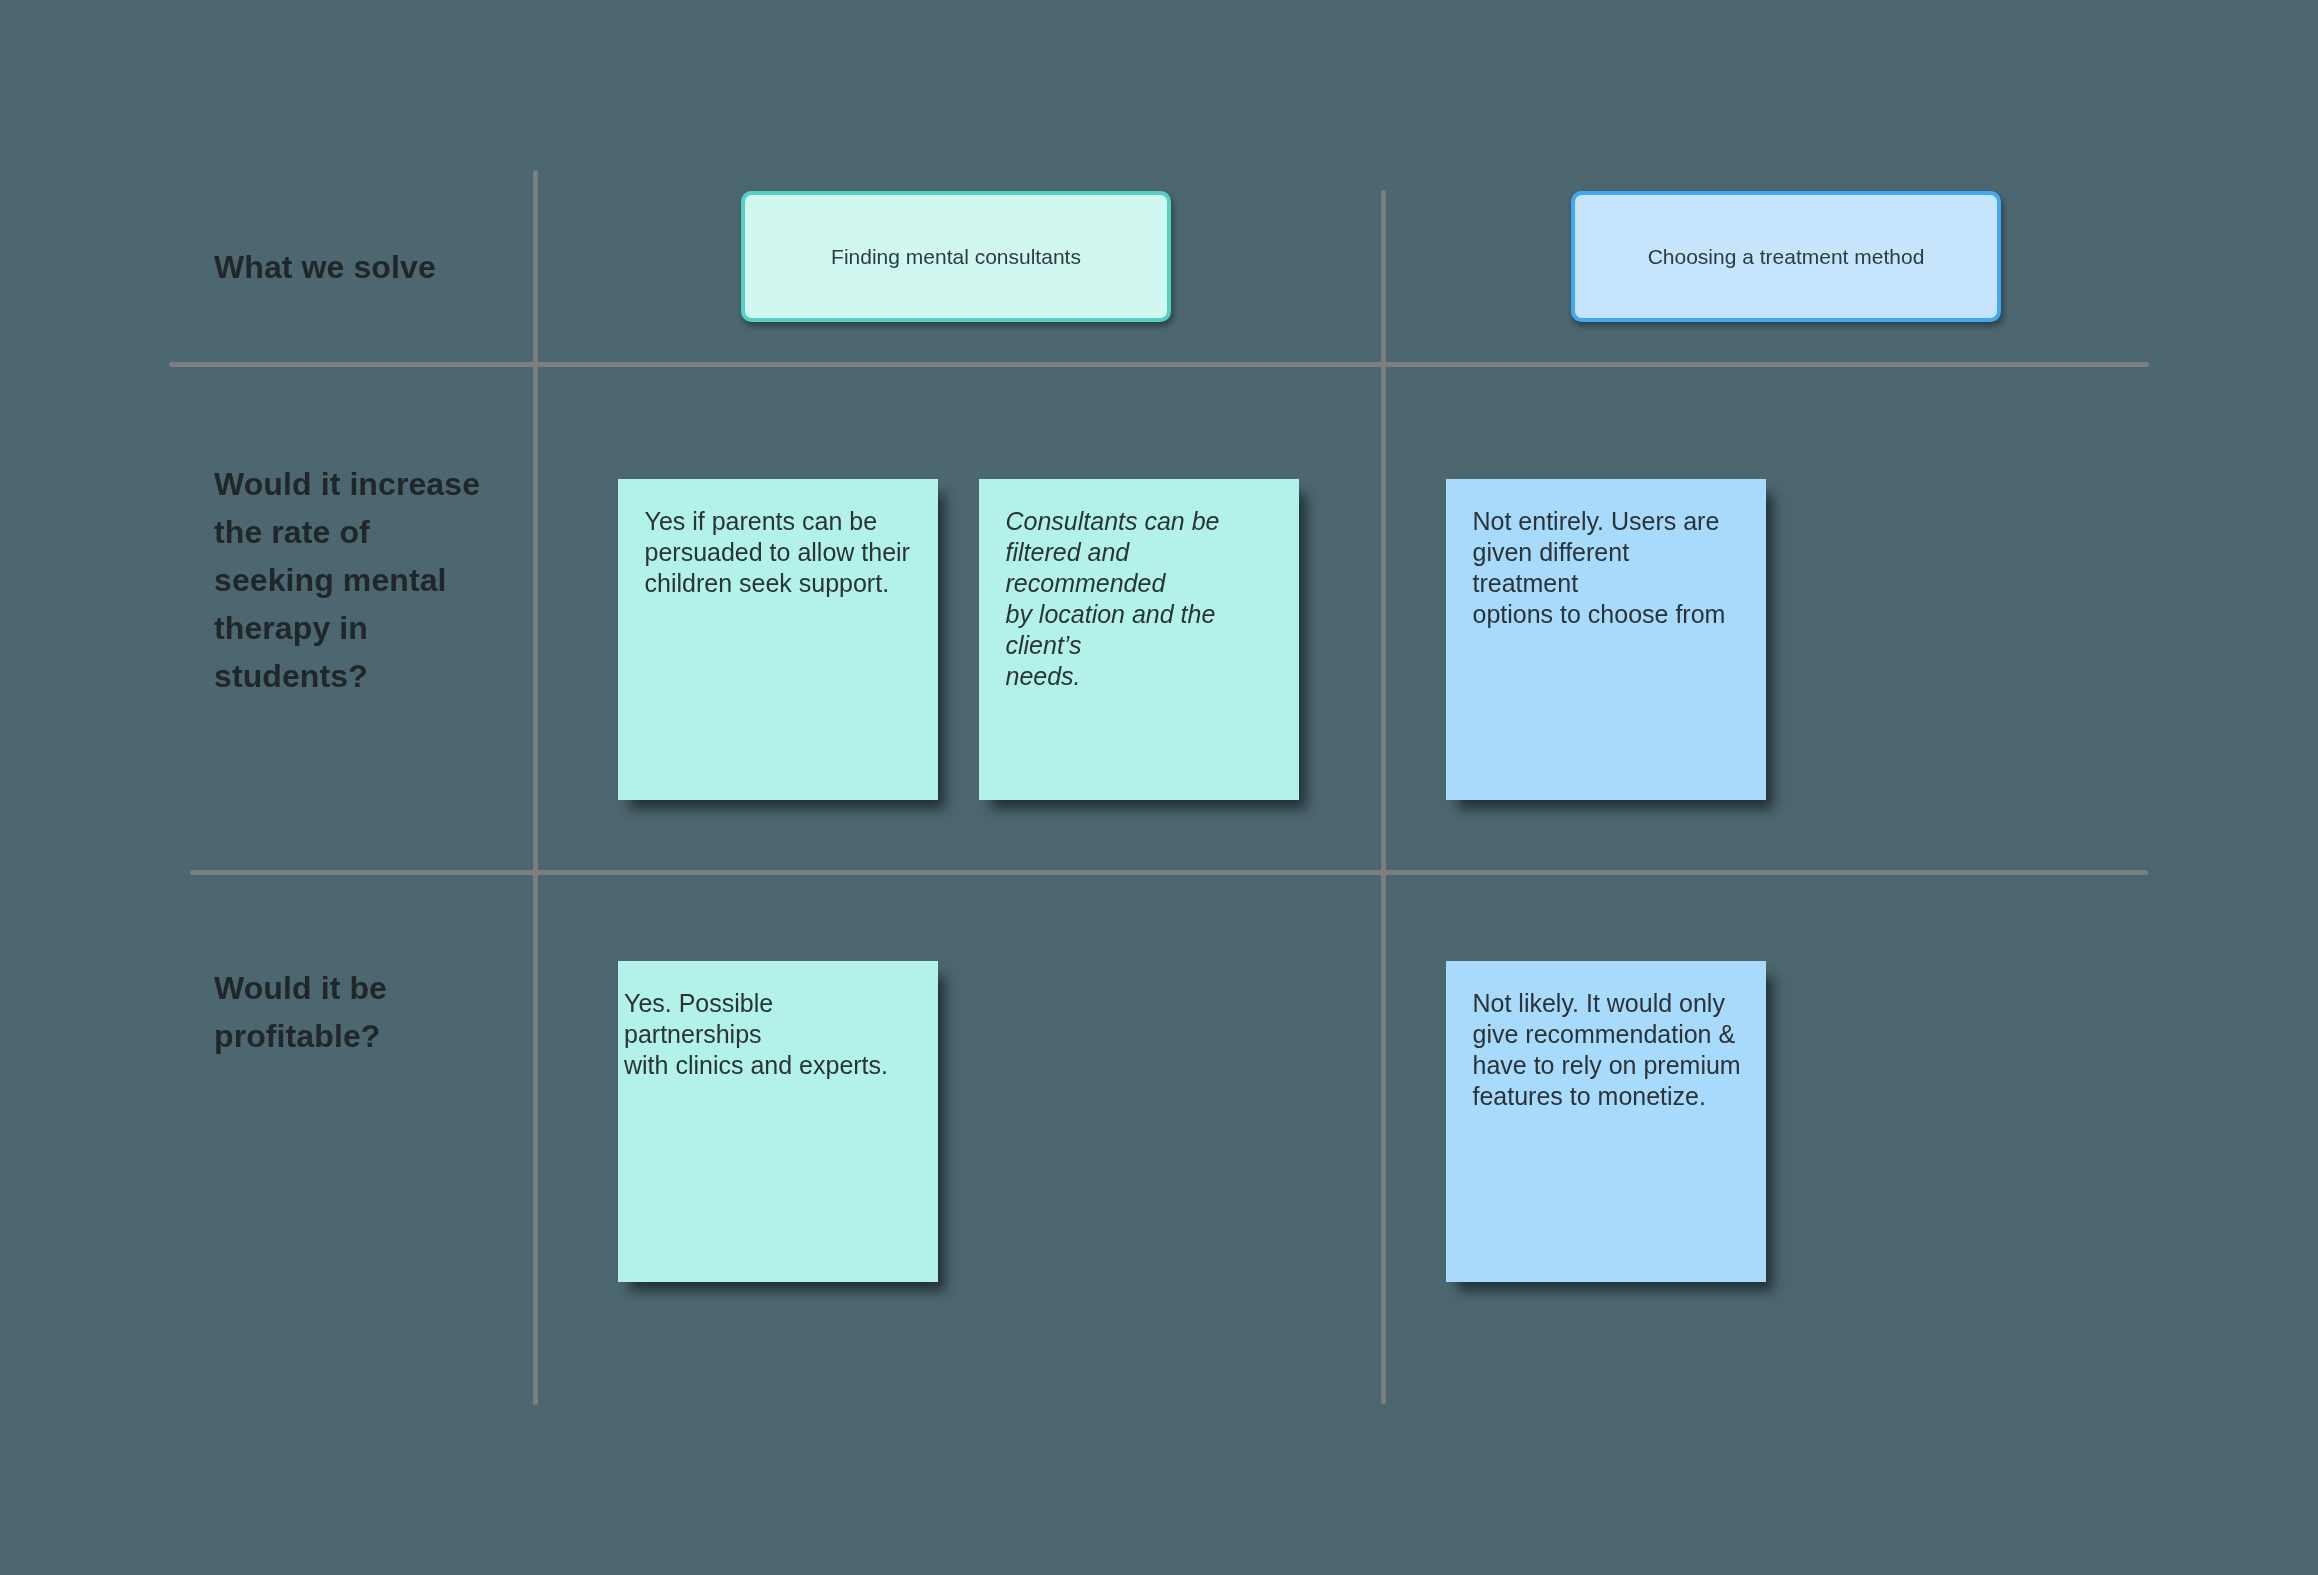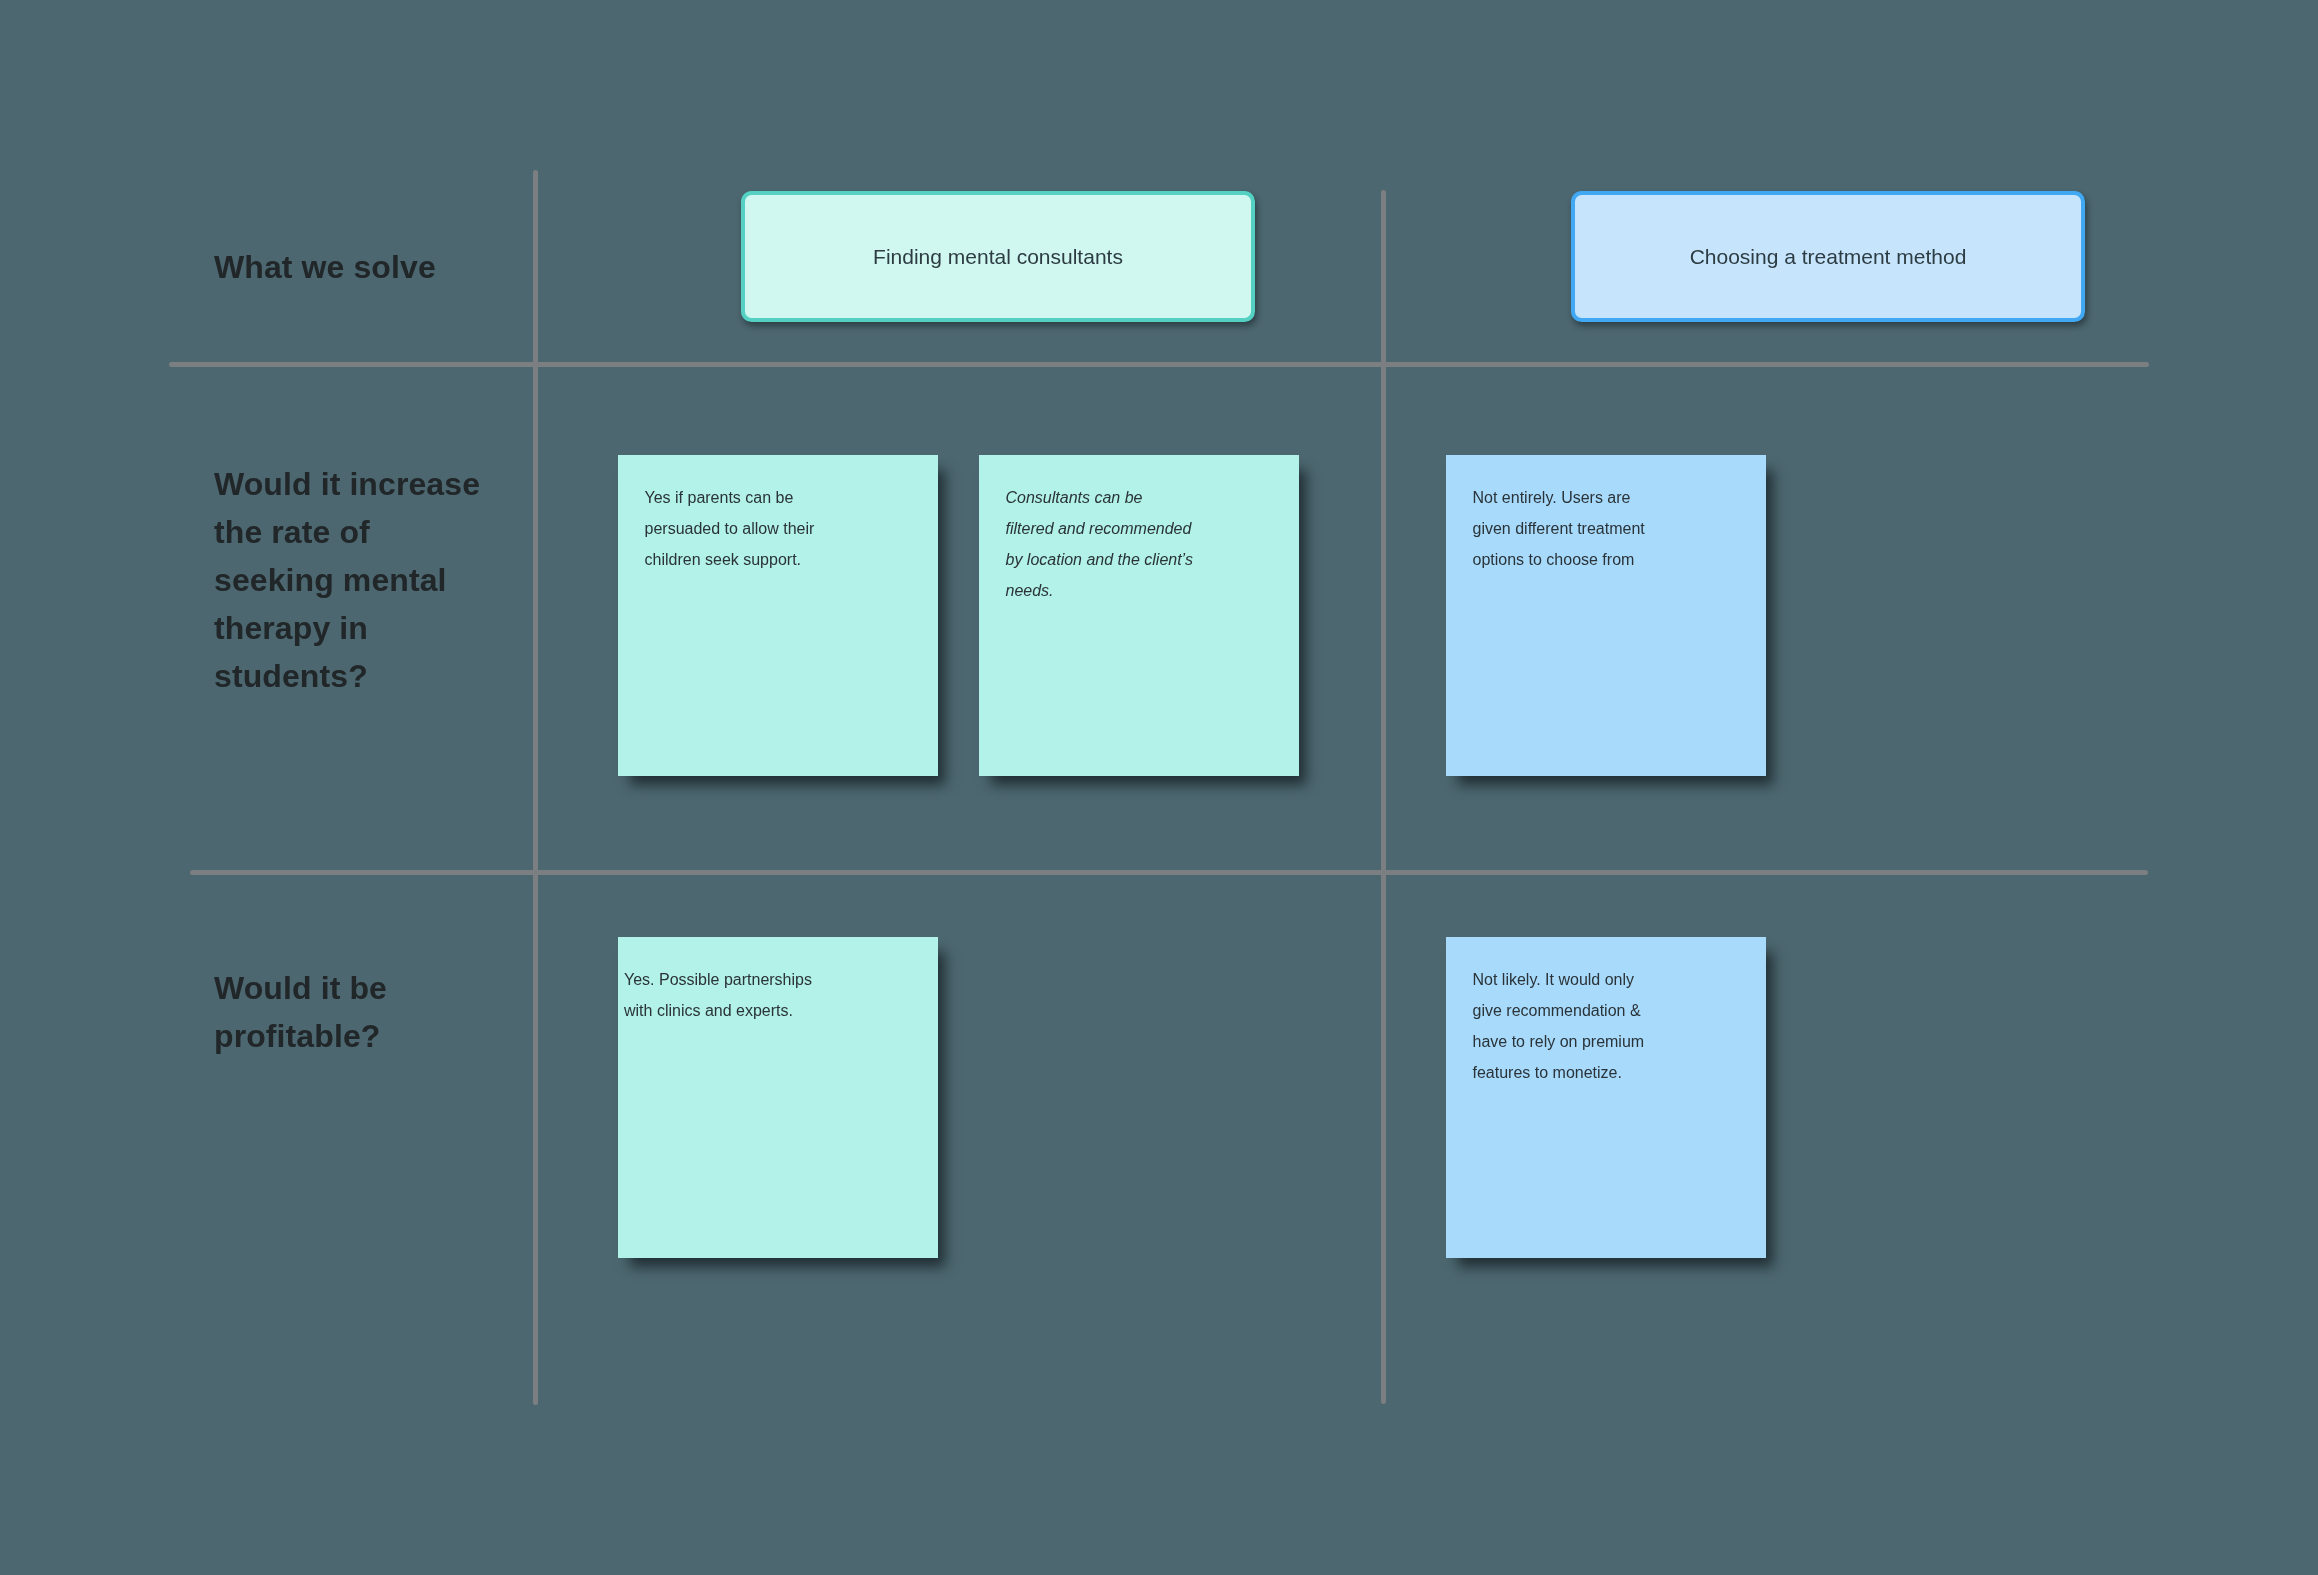--- a/index.html
+++ b/index.html
@@ -40,21 +40,21 @@
     letter-spacing: 0.1px;
   }
   .row-label.r1 { top: 243px; }
   .row-label.r2 { top: 460px; }
   .row-label.r3 { top: 964px; }
 
   
   .col-pill {
     position: absolute;
     top: 191px;
-    width: 514px;
+    width: 430px;
     height: 131px;
     box-sizing: border-box;
     border: 4px solid;
     border-radius: 10.6px;
     display: flex;
     align-items: center;
     justify-content: center;
     font-size: 21px;
     font-weight: 500;
     color: #2d3c42;
@@ -64,25 +64,26 @@
   .col-pill.teal { left: 741px; background: #d0f8f0; border-color: #54d1c2; }
   .col-pill.blue { left: 1571px; background: #c6e5fd; border-color: #41a8f3; justify-content: center; }
 
   
   .note {
     position: absolute;
     width: 320px;
     height: 321px;
     box-sizing: border-box;
     padding: 26.5px 25px 25px 26.5px;
-    font-size: 16px;
+    font-size: 25px;
     line-height: 31px;
     color: #2a3338;
     white-space: pre-line;
     box-shadow: 9.3px 12px 12px -2.7px rgba(5, 10, 14, 0.6);
+    margin-top: 24px;
   }
   .note.mint { background: #b2f2e8; }
   .note.blue { background: #a8dafc; }
   .note.p1 { left: 618px;  top: 455px; }
   .note.p2 { left: 979px; top: 455px; font-style: italic; }
   .note.p3 { left: 1446px; top: 455px; }
   .note.p4 { left: 618px;  top: 937px; padding-left: 6px; }
   .note.p5 { left: 1446px; top: 937px; }
 </style>
 </head>

